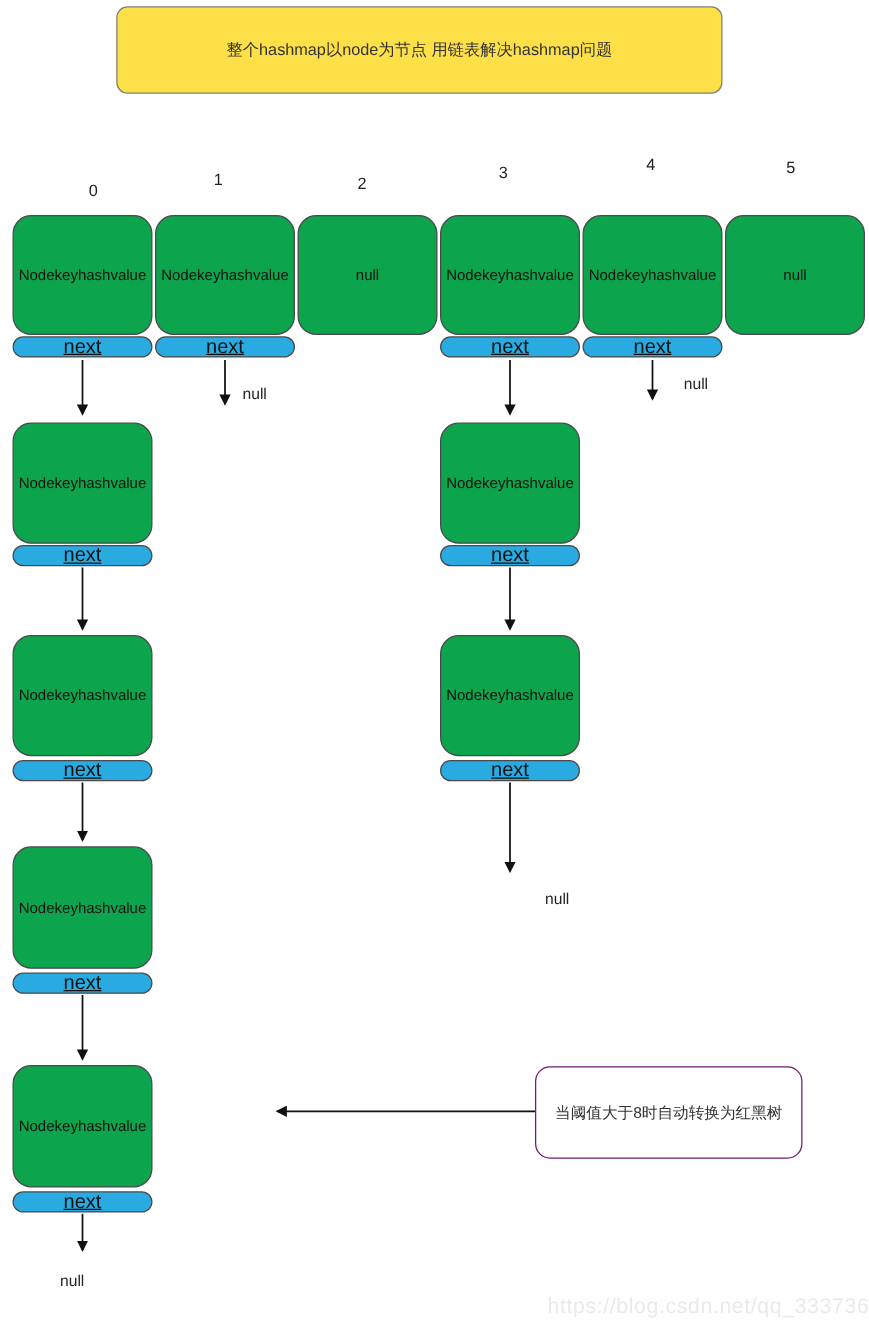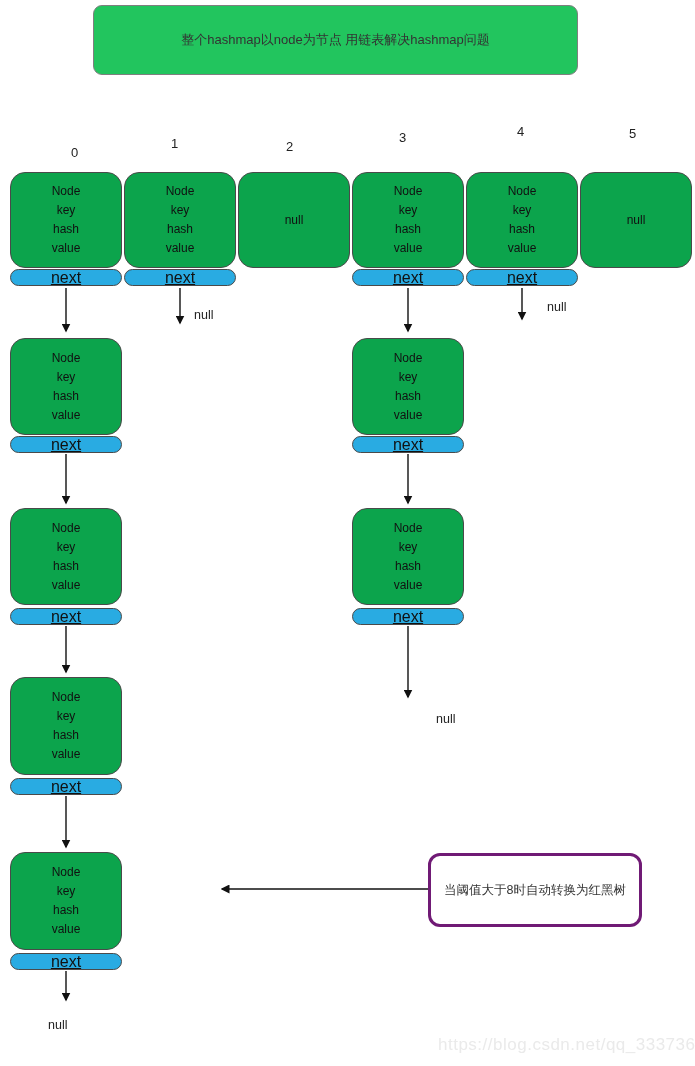--- a/index.html
+++ b/index.html
@@ -13,34 +13,34 @@
     overflow: hidden;
   }
   .titlebox {
     position: absolute;
     left: 93px; top: 5px;
     width: 485px; height: 70px;
     border: 1px solid #7f7f7f;
     border-radius: 9px;
     display: flex; align-items: center; justify-content: center;
     font-size: 13px; color: #333333;
-    background: #22c55e;
+    background: #fde047;
   }
   .idx {
     position: absolute;
     font-size: 13px;
     color: #222222;
   }
   .gnode {
     position: absolute;
     width: 112px;
     background: #0ca44c;
     border: 1.5px solid #4a4a4a;
     border-radius: 15px;
-    display: flex; flex-direction: column;
+    display: flex; flex-direction: row;
     align-items: center; justify-content: center;
     font-size: 12px; line-height: 19px; color: #111111;
   }
   .pill {
     position: absolute;
     width: 112px; height: 17px;
     background: #29abe2;
     border: 1.5px solid #4a4a4a;
     border-radius: 9px;
     display: flex; align-items: center; justify-content: center;
@@ -49,21 +49,21 @@
   .pill span { text-decoration: underline; }
   .nulltext {
     position: absolute;
     font-size: 12.5px;
     color: #222222;
   }
   .annotation {
     position: absolute;
     left: 428px; top: 853px;
     width: 214px; height: 74px;
-    border: 3px solid #701a75;
+    border: 1px solid #701a75;
     border-radius: 12px;
     display: flex; align-items: center; justify-content: center;
     font-size: 12.5px; color: #333333;
     background: #ffffff;
     text-align: center;
   }
   .watermark {
     position: absolute;
     left: 438px; top: 1035px;
     font-size: 17px;

